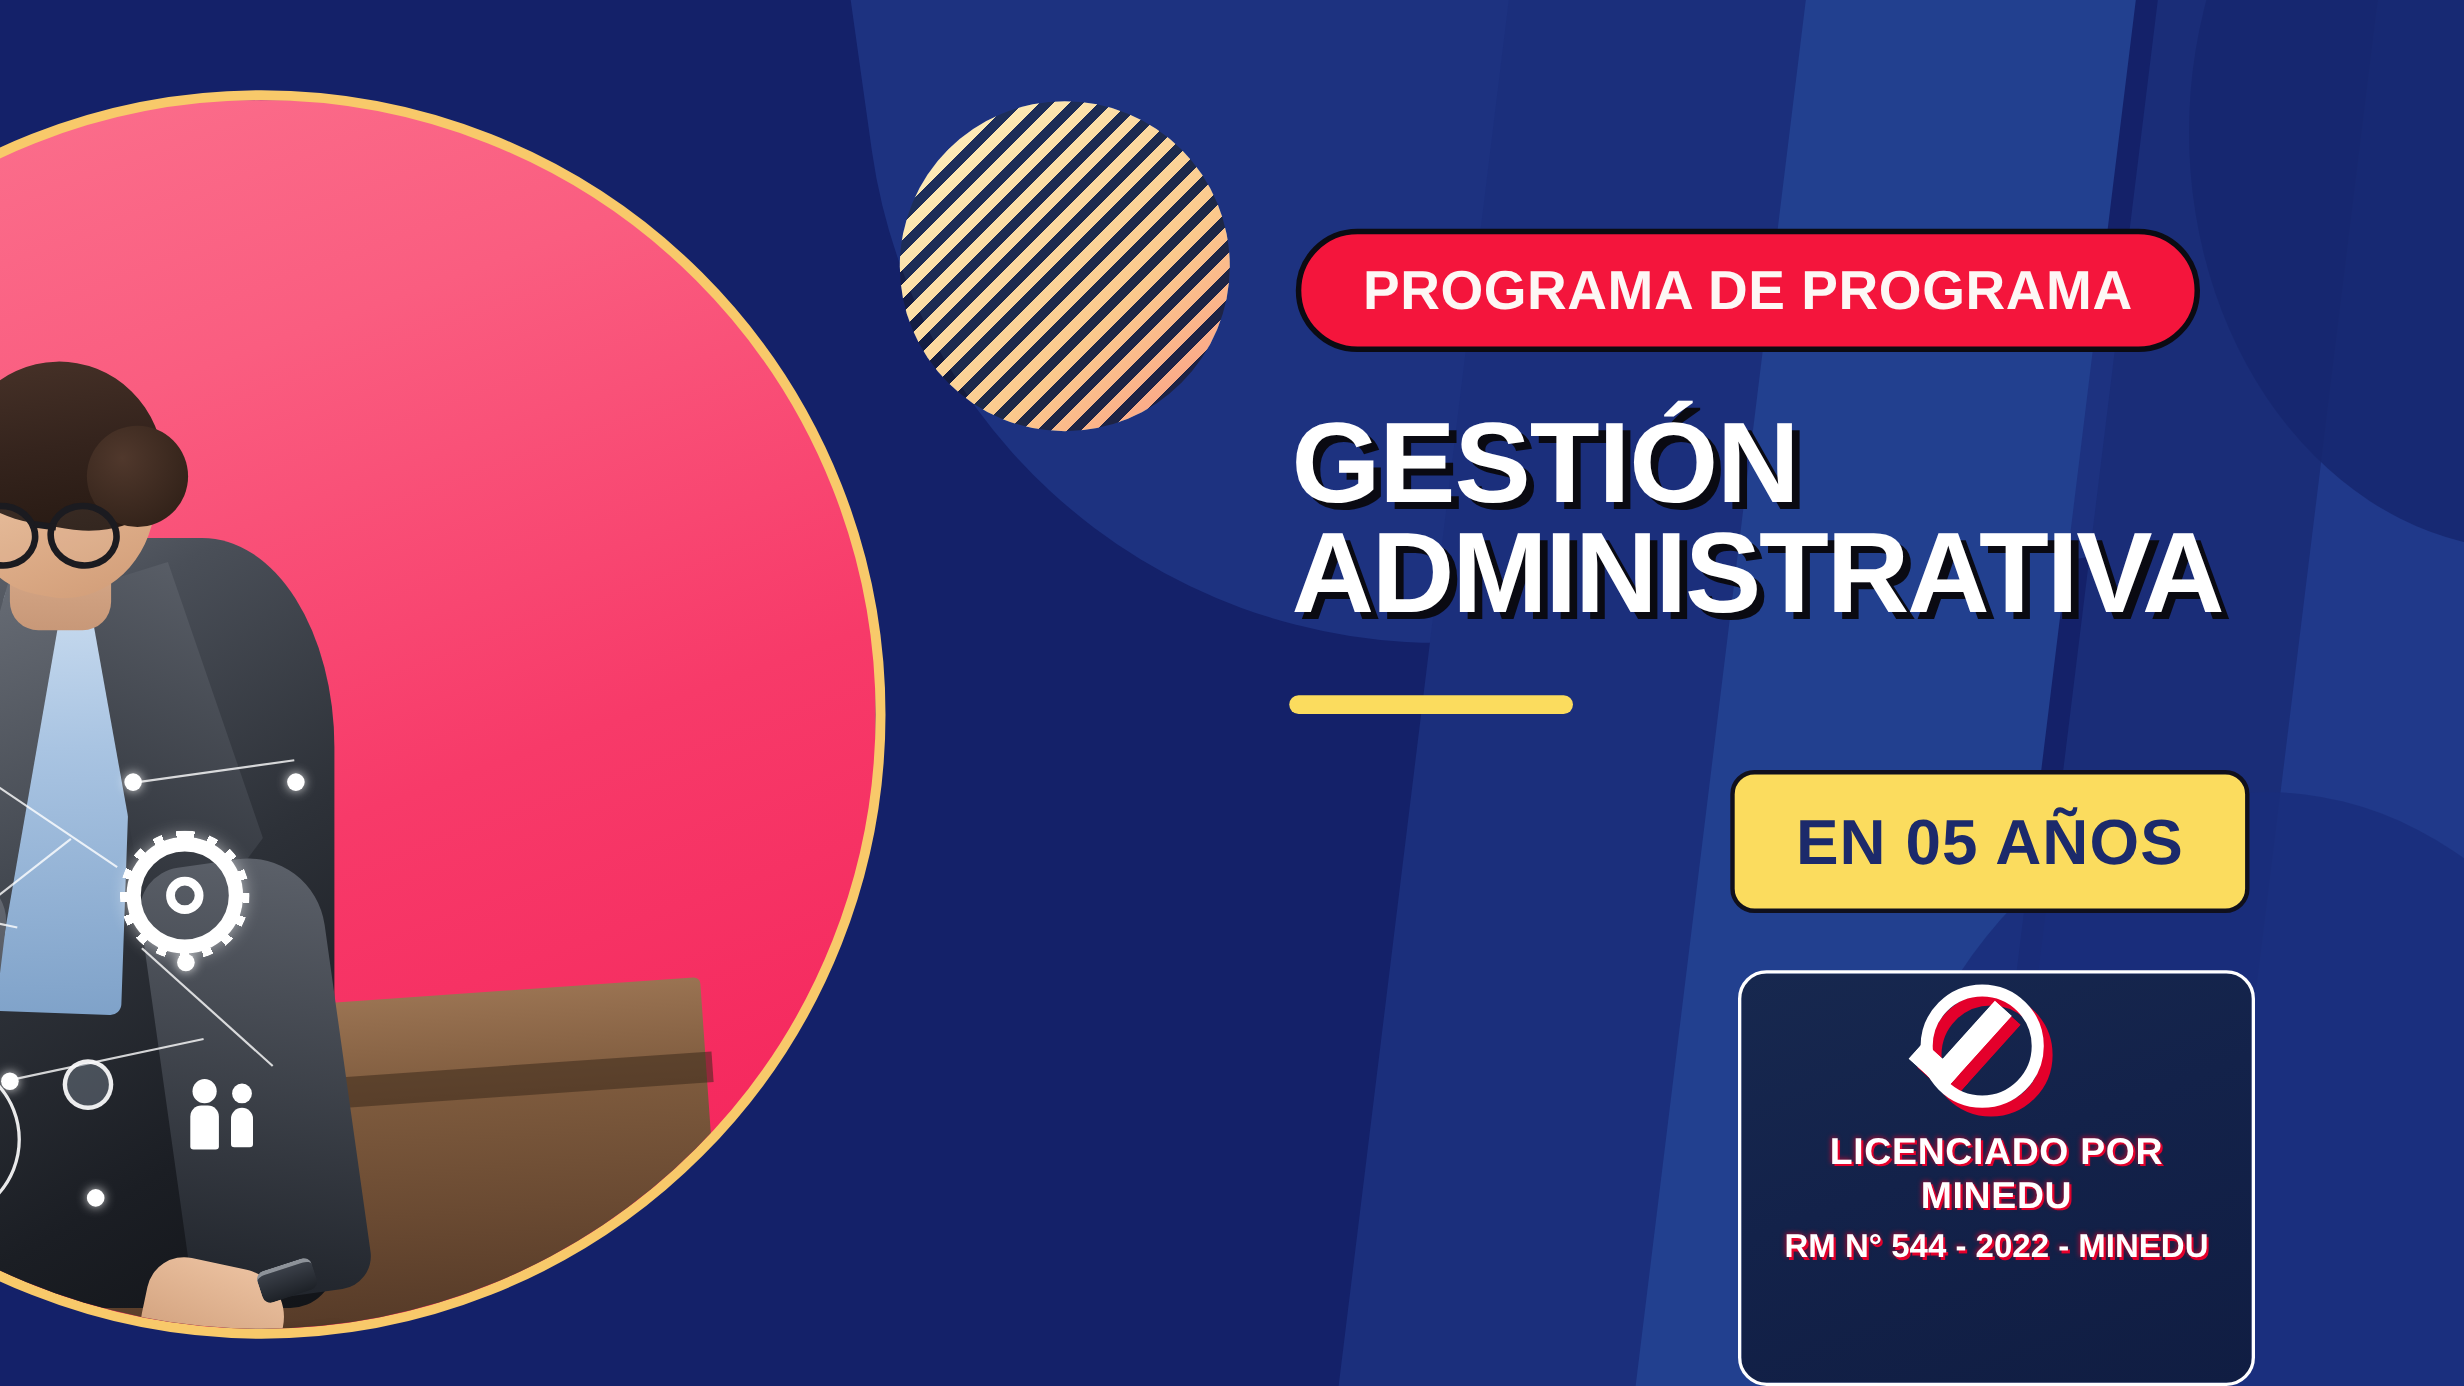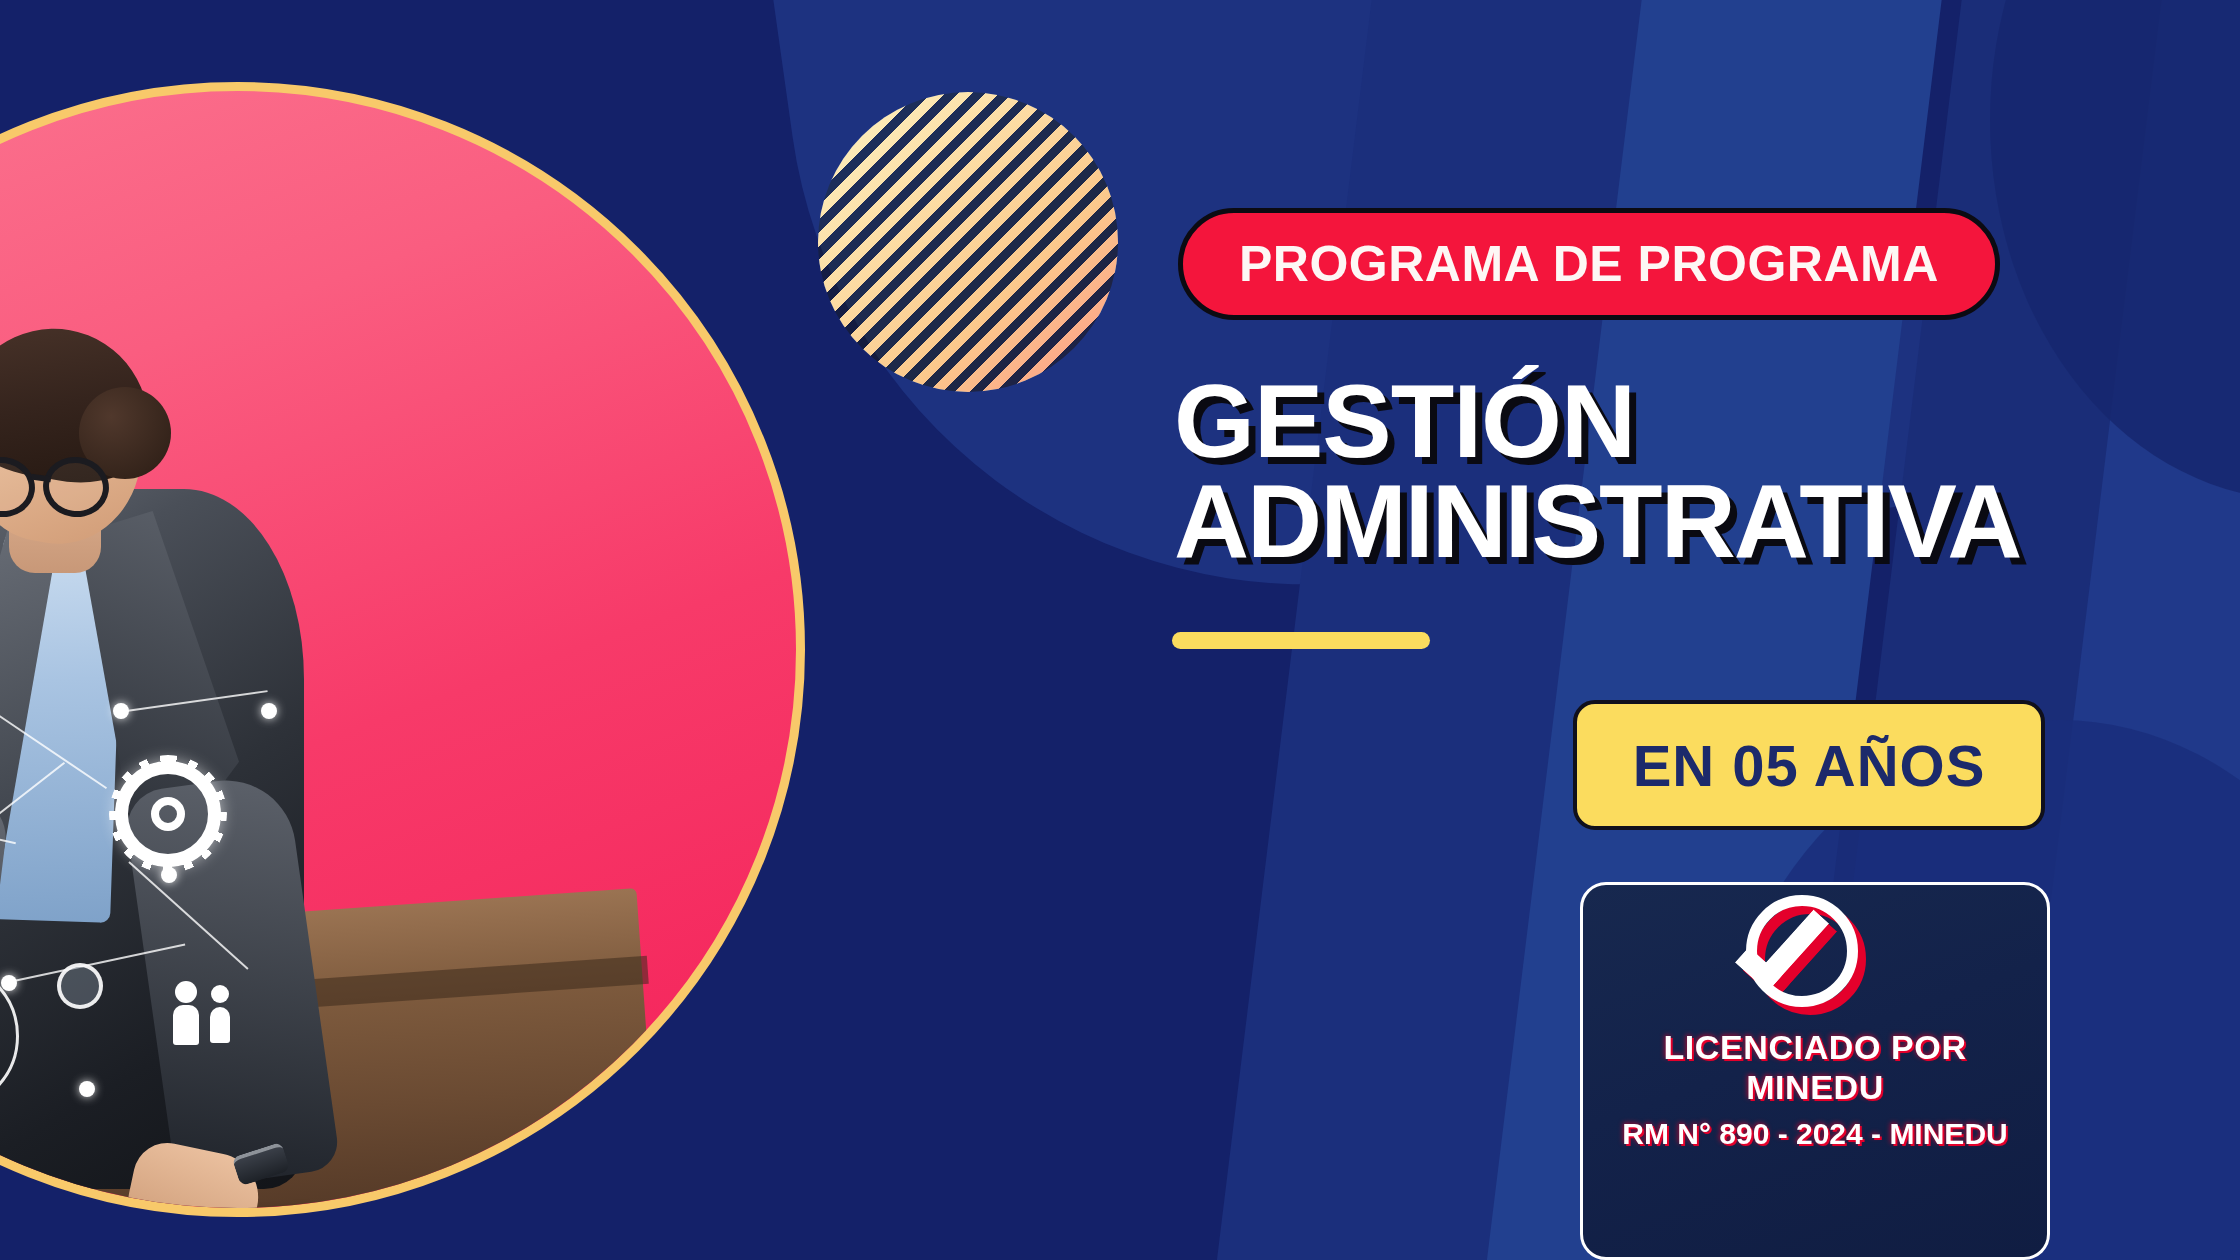--- a/index.html
+++ b/index.html
@@ -466,19 +466,19 @@
 
       <div class="check-logo">
         <div class="ring-red"></div>
         <div class="tick-red"></div>
         <div class="ring-white"></div>
         <div class="tick-white"></div>
       </div>
 
       <div class="lic-line">LICENCIADO POR</div>
       <div class="lic-line">MINEDU</div>
-      <div class="lic-rm">RM N° 890 - 2024 - MINEDU</div>
+      <div class="lic-rm">RM N° 544 - 2022 - MINEDU</div>
 
     </div>
 
   </div>
 
 </div>
 
 </body></html>

